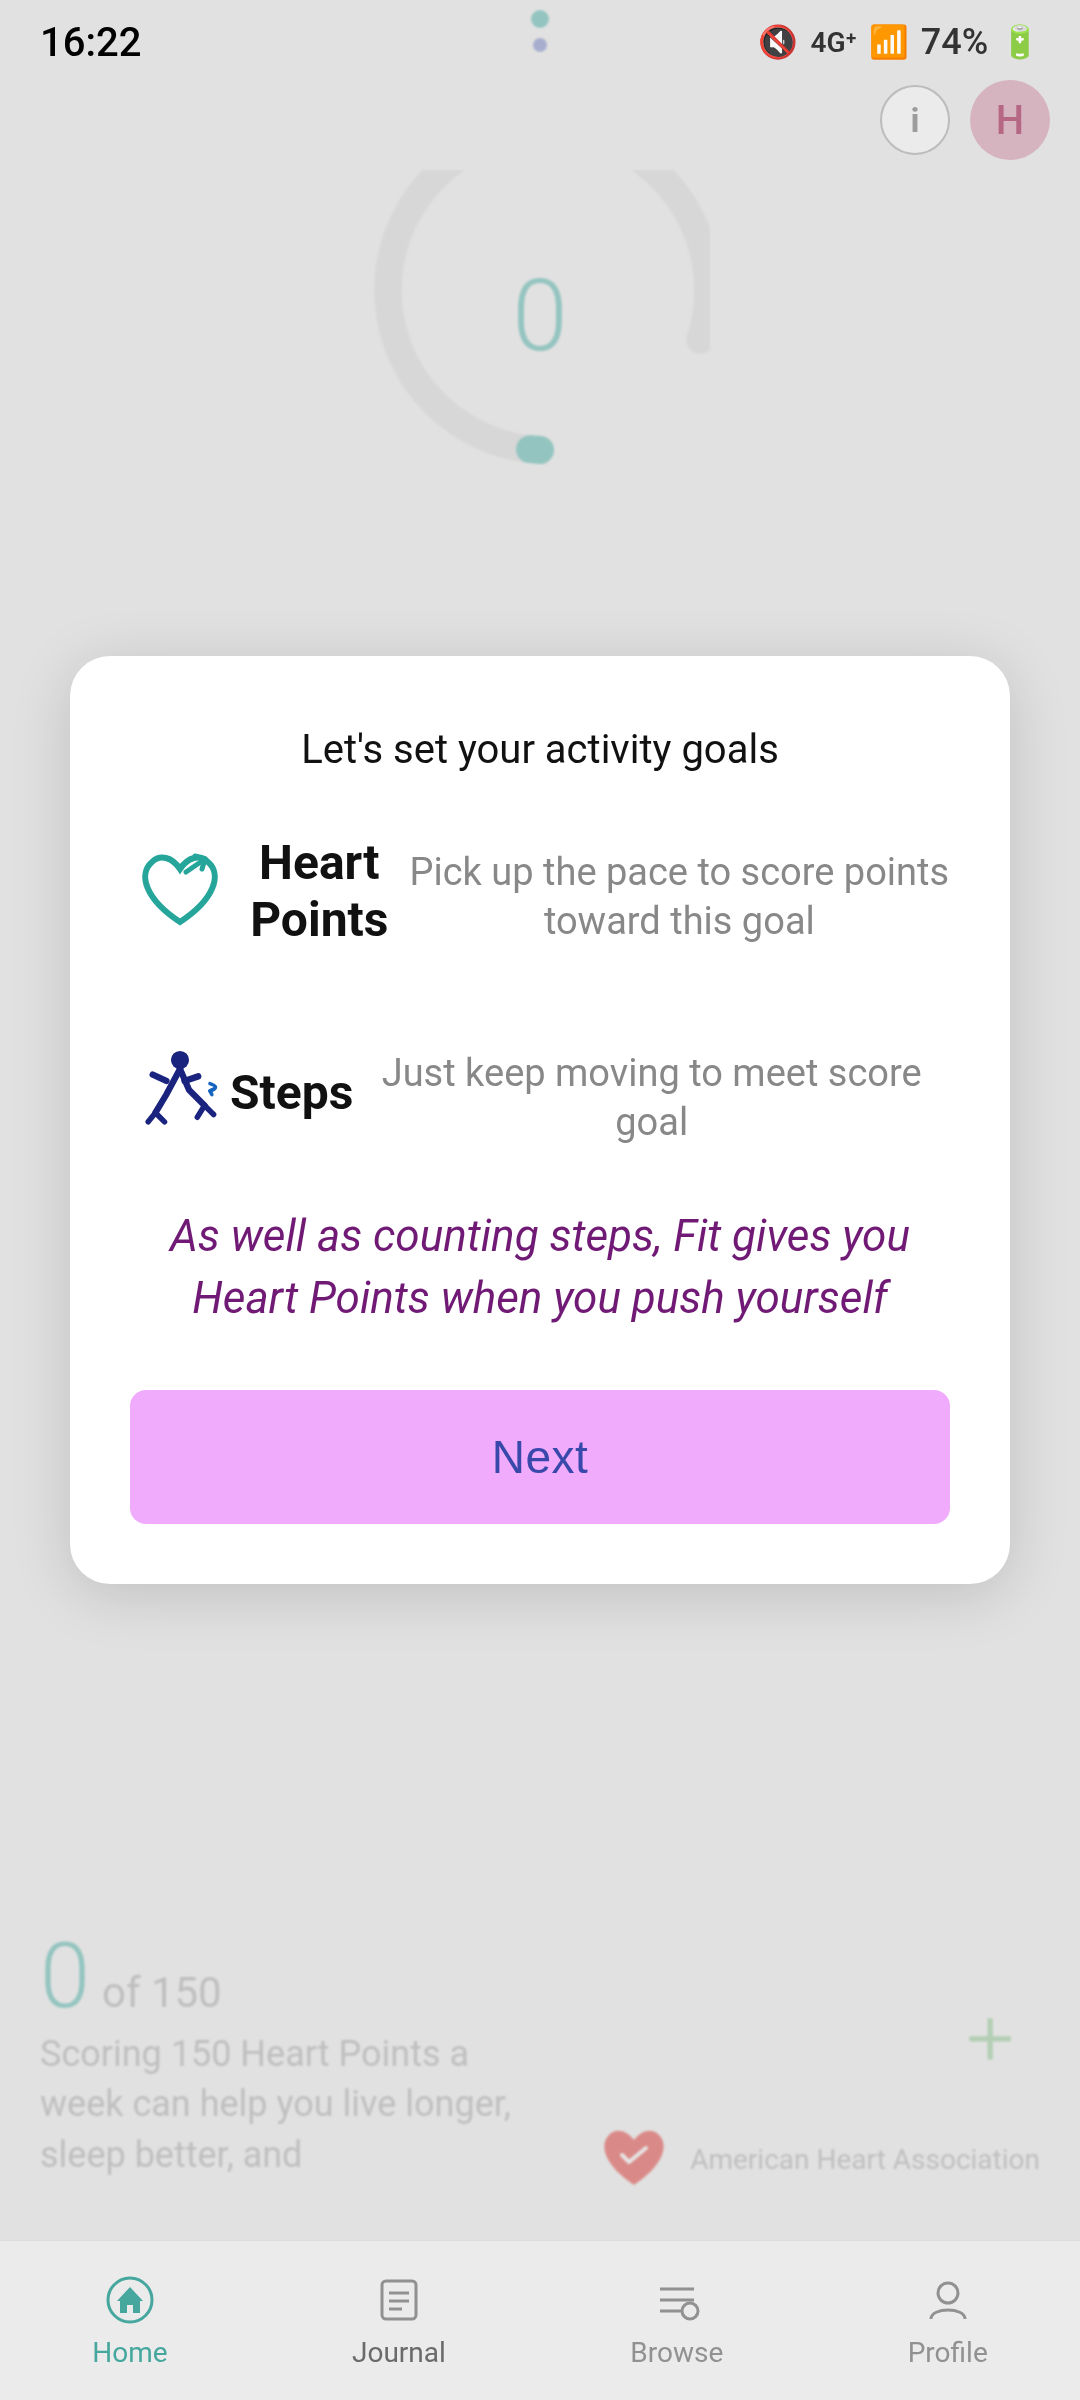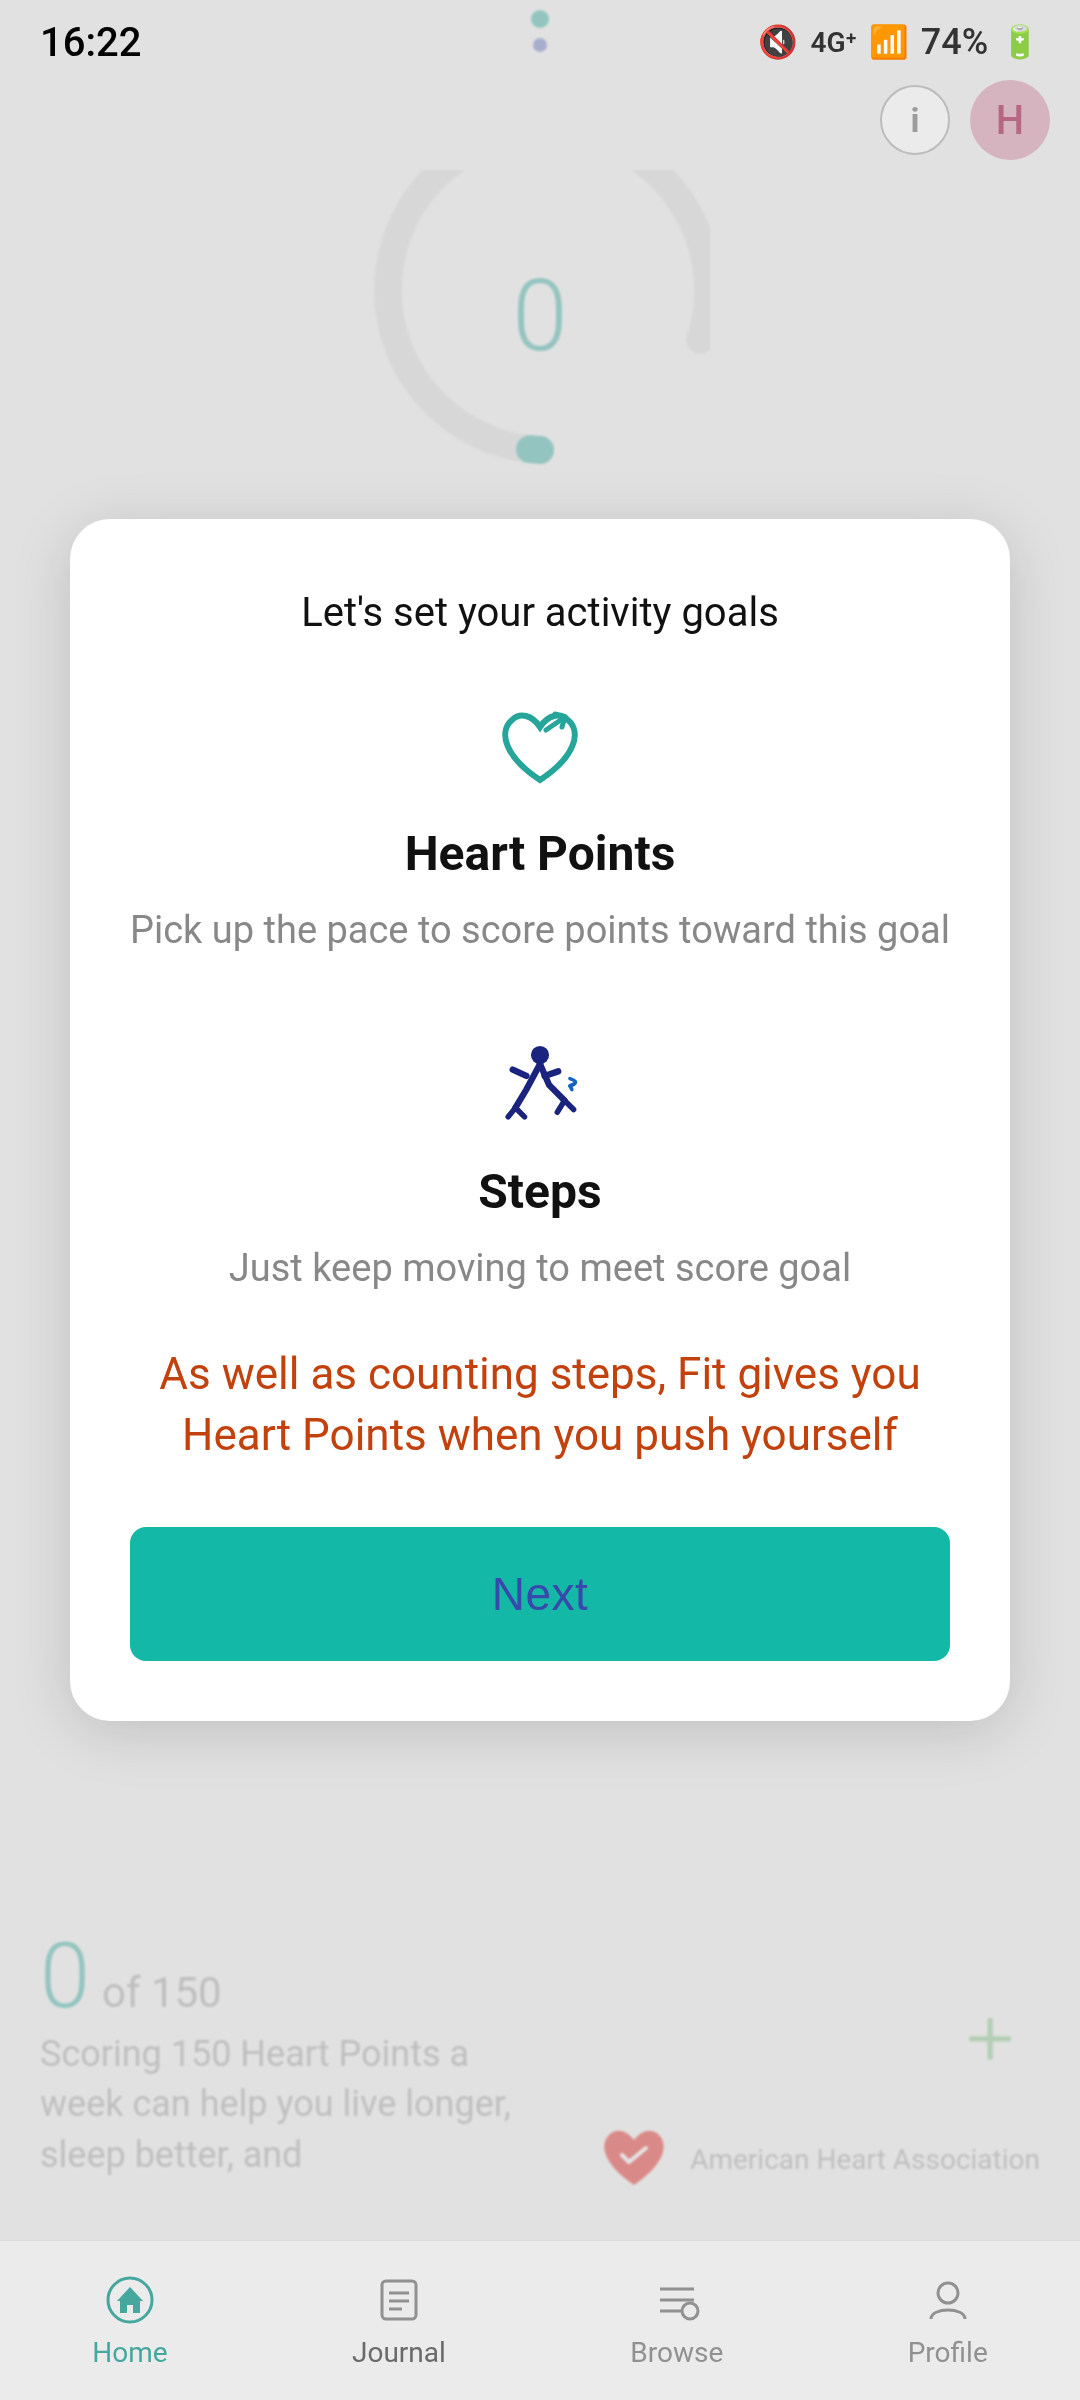--- a/index.html
+++ b/index.html
@@ -235,24 +235,23 @@
       font-weight: 400;
       color: #111;
       text-align: center;
       line-height: 1.2;
       margin-bottom: 60px;
     }
 
     
     .goal-item {
       display: flex;
-      flex-direction: column;
+      flex-direction: row;
       align-items: center;
       margin-bottom: 50px;
-      gap: 12px;
     }
 
     .goal-icon-wrap {
       width: 100px;
       height: 100px;
       display: flex;
       align-items: center;
       justify-content: center;
       margin-bottom: 16px;
     }
@@ -273,32 +272,33 @@
     }
 
     .divider-space {
       height: 30px;
     }
 
     
     .big-desc {
       font-size: 44px;
       font-weight: 400;
-      color: #c2410c;
+      color: #701a75;
       text-align: center;
       line-height: 1.4;
       margin: 20px 0 60px;
+      font-style: italic;
     }
 
     
     .next-btn {
       display: block;
       width: 100%;
       padding: 40px 0;
-      background: #14b8a6;
+      background: #f0abfc;
       border: none;
       border-radius: 16px;
       font-size: 46px;
       font-weight: 500;
       color: #3949ab;
       text-align: center;
       cursor: pointer;
       letter-spacing: 0.5px;
     }
   </style>

